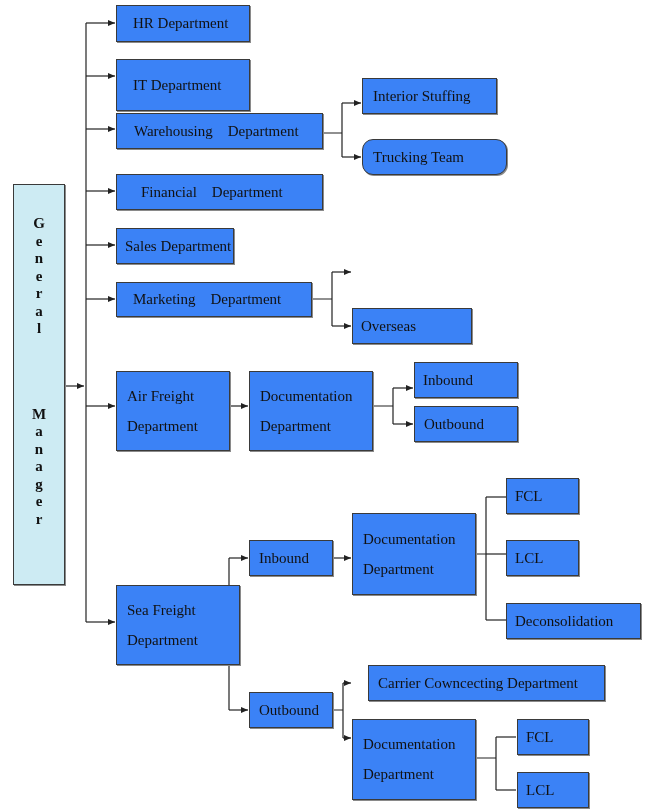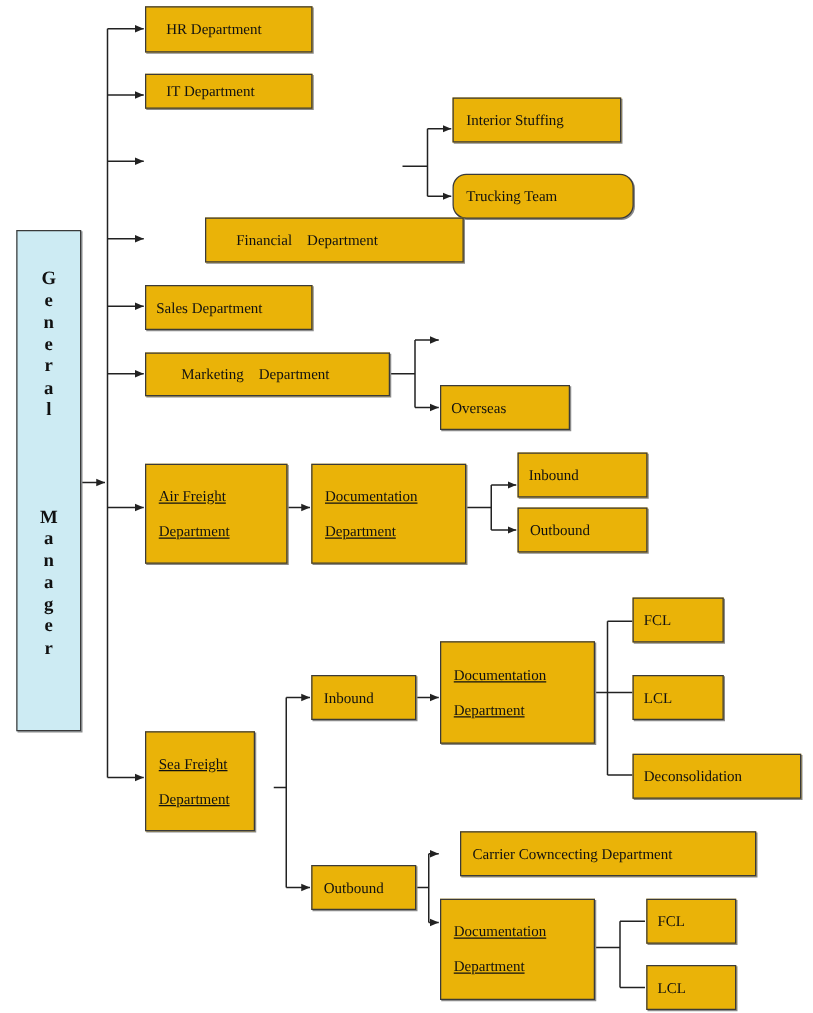--- a/index.html
+++ b/index.html
@@ -1,25 +1,25 @@
 <!DOCTYPE html>
 <html><head>
 <meta charset="utf-8">
 <style>
   html, body { margin: 0; padding: 0; background: #ffffff; }
   #canvas { position: relative; width: 650px; height: 810px; overflow: hidden; background: #fff; }
   svg.lines { position: absolute; left: 0; top: 0; }
   .box {
     position: absolute; box-sizing: border-box;
-    background: #eab308; border: 1.5px solid #3a3a3a;
+    background: #3b82f6; border: 1.5px solid #3a3a3a;
     box-shadow: 1px 1px 0 #8a8a8a;
-    font-family: "Liberation Serif", serif; font-size: 12px; color: #111;
+    font-family: "Liberation Serif", serif; font-size: 15px; color: #111;
     display: flex; align-items: center; padding-left: 10px; white-space: nowrap;
   }
-  .box.two { flex-direction: column; align-items: flex-start; justify-content: center; gap: 13px; text-decoration: underline; }
+  .box.two { flex-direction: column; align-items: flex-start; justify-content: center; gap: 13px; }
   .gm {
     position: absolute; box-sizing: border-box; left: 13px; top: 184px; width: 52px; height: 401px;
     background: #cdebf3; border: 1.5px solid #3a3a3a; box-shadow: 1px 1px 0 #8a8a8a;
     font-family: "Liberation Serif", serif; font-weight: bold; font-size: 15px; color: #111;
     display: flex; flex-direction: column; align-items: center; padding-top: 30px;
   }
   .gm .word { display: flex; flex-direction: column; align-items: center; line-height: 17.5px; }
   .gm .gap { height: 68px; }
 </style>
 </head>
@@ -94,54 +94,55 @@
         <span>a</span>
         <span>g</span>
         <span>e</span>
         <span>r</span>
       </div>
   </div>
 
   <div class="box" style="left:116px;top:5px;width:134px;height:37px;padding-left:16px;">
       <span>HR Department</span>
     </div>
-  <div class="box" style="left:116px;top:59px;width:134px;height:28px;padding-left:16px;">
+  <div class="box" style="left:116px;top:59px;width:134px;height:52px;padding-left:16px;">
       <span>IT Department</span>
     </div>
+  <div class="box" style="left:116px;top:113px;width:207px;height:36px;padding-left:17px;white-space:pre;"><span>Warehousing    Department</span></div>
   <div class="box" style="left:362px;top:78px;width:135px;height:36px;">
       <span>Interior Stuffing</span>
     </div>
   <div class="box" style="left:362px;top:139px;width:145px;height:36px;border-radius:11px;">
       <span>Trucking Team</span>
     </div>
-  <div class="box" style="left:116px;top:174px;width:207px;height:36px;padding-left:24px;white-space:pre;margin-left:48px;"><span>Financial    Department</span></div>
-  <div class="box" style="left:116px;top:228px;width:134px;height:36px;padding-left:8px;">
+  <div class="box" style="left:116px;top:174px;width:207px;height:36px;padding-left:24px;white-space:pre;"><span>Financial    Department</span></div>
+  <div class="box" style="left:116px;top:228px;width:118px;height:36px;padding-left:8px;">
       <span>Sales Department</span>
     </div>
-  <div class="box" style="left:116px;top:282px;width:196px;height:35px;padding-left:28px;white-space:pre;"><span>Marketing    Department</span></div>
-  <div class="box" style="left:352px;top:308px;width:104px;height:36px;padding-left:8px;">
+  <div class="box" style="left:116px;top:282px;width:196px;height:35px;padding-left:16px;white-space:pre;"><span>Marketing    Department</span></div>
+  <div class="box" style="left:352px;top:308px;width:120px;height:36px;padding-left:8px;">
       <span>Overseas</span>
     </div>
 
   <div class="box two" style="left:116px;top:371px;width:114px;height:80px;">
     <span>Air Freight</span>
     <span>Department</span>
   </div>
   <div class="box two" style="left:249px;top:371px;width:124px;height:80px;">
     <span>Documentation</span>
     <span>Department</span>
   </div>
   <div class="box" style="left:414px;top:362px;width:104px;height:36px;padding-left:8px;">
       <span>Inbound</span>
     </div>
   <div class="box" style="left:414px;top:406px;width:104px;height:36px;padding-left:9px;">
       <span>Outbound</span>
     </div>
 
-  <div class="box two" style="left:116px;top:585px;width:88px;height:80px;">
+  <div class="box two" style="left:116px;top:585px;width:124px;height:80px;">
     <span>Sea Freight</span>
     <span>Department</span>
   </div>
   <div class="box" style="left:249px;top:540px;width:84px;height:36px;padding-left:9px;">
       <span>Inbound</span>
     </div>
   <div class="box two" style="left:352px;top:513px;width:124px;height:82px;">
     <span>Documentation</span>
     <span>Department</span>
   </div>

